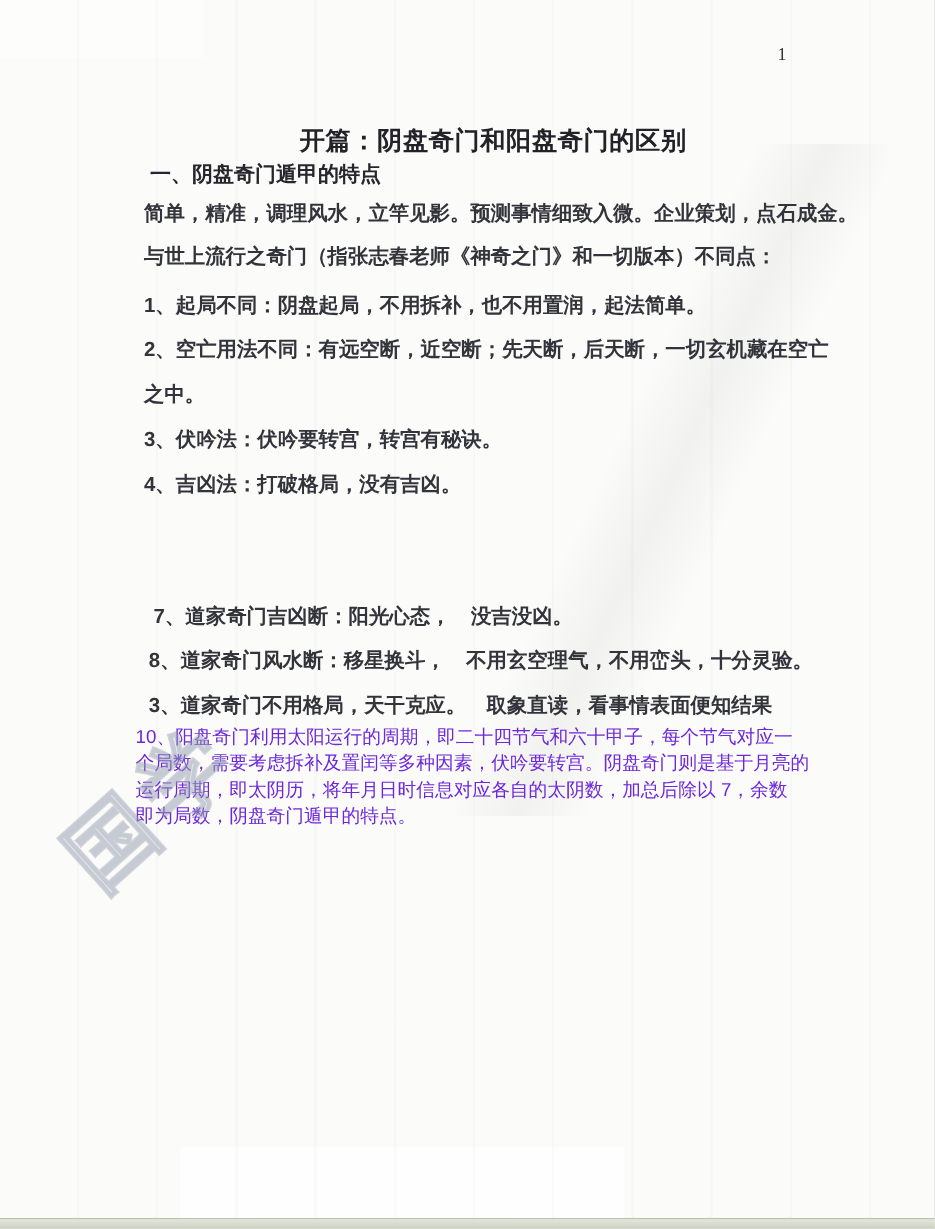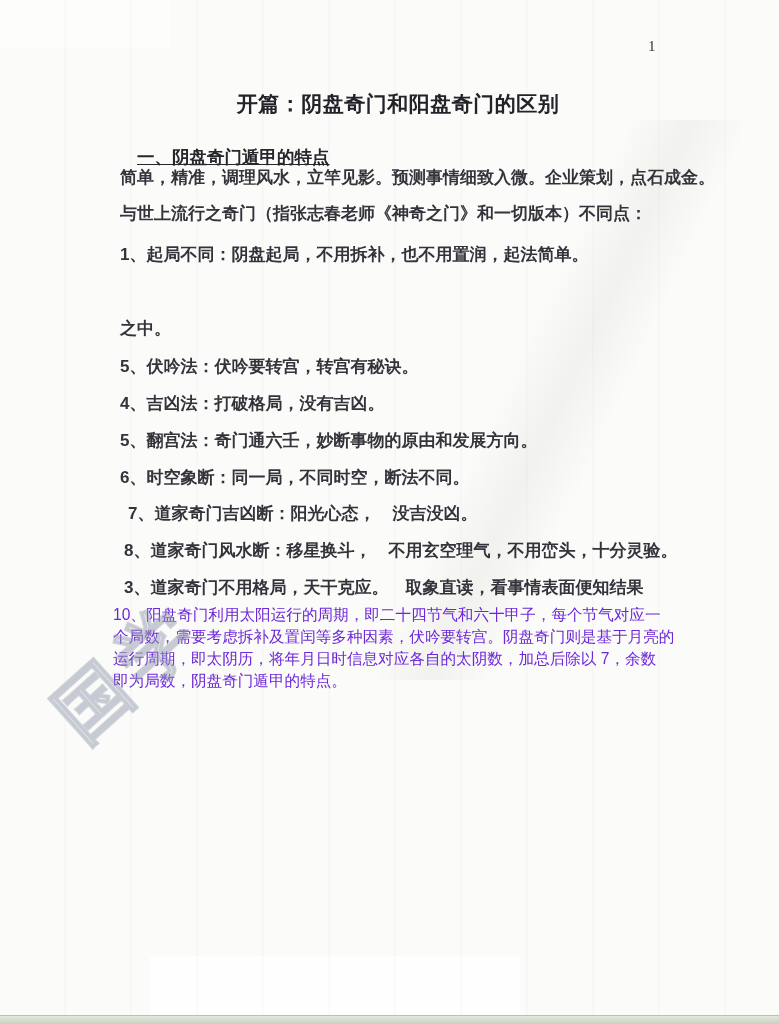--- a/index.html
+++ b/index.html
@@ -84,32 +84,31 @@
 
 <div class="scan">
 
   <div class="patch patch-topleft"></div>
   <div class="patch patch-bottomleft"></div>
   <div class="streak"></div>
   <div class="bands"></div>
 
   <div class="page-number">1</div>
 
-  <h1 class="doc-title" style="margin:4px;">开篇：阴盘奇门和阳盘奇门的区别</h1>
+  <h1 class="doc-title" style="margin:17px;">开篇：阴盘奇门和阳盘奇门的区别</h1>
 
-  <h2 class="section-heading" style="margin:16px;text-decoration:underline;">一、阴盘奇门遁甲的特点</h2>
+  <h2 class="section-heading" style="margin:4px;">一、阴盘奇门遁甲的特点</h2>
 
   <p class="line" style="top:167px">简单，精准，调理风水，立竿见影。预测事情细致入微。企业策划，点石成金。</p>
   <p class="line" style="top:203px">与世上流行之奇门（指张志春老师《神奇之门》和一切版本）不同点：</p>
   <p class="line" style="top:244px">1、起局不同：阴盘起局，不用拆补，也不用置润，起法简单。</p>
+  <p class="line" style="top:281px">2、空亡用法不同：有远空断，近空断；先天断，后天断，一切玄机藏在空亡</p>
   <p class="line" style="top:318px">之中。</p>
-  <p class="line" style="top:356px">5、伏吟法：伏吟要转宫，转宫有秘诀。</p>
+  <p class="line" style="top:356px">3、伏吟法：伏吟要转宫，转宫有秘诀。</p>
   <p class="line" style="top:393px">4、吉凶法：打破格局，没有吉凶。</p>
-  <p class="line" style="top:430px">5、翻宫法：奇门通六壬，妙断事物的原由和发展方向。</p>
-  <p class="line" style="top:467px">6、时空象断：同一局，不同时空，断法不同。</p>
   <p class="line ind1" style="top:503px">7、道家奇门吉凶断：阳光心态，　没吉没凶。</p>
   <p class="line ind2" style="top:540px">8、道家奇门风水断：移星换斗，　不用玄空理气，不用峦头，十分灵验。</p>
   <p class="line ind2" style="top:577px">3、道家奇门不用格局，天干克应。　取象直读，看事情表面便知结果</p>
   <p class="line small" style="top:605px">10、阳盘奇门利用太阳运行的周期，即二十四节气和六十甲子，每个节气对应一</p>
   <p class="line small" style="top:627px">个局数，需要考虑拆补及置闰等多种因素，伏吟要转宫。阴盘奇门则是基于月亮的</p>
   <p class="line small" style="top:649px">运行周期，即太阴历，将年月日时信息对应各自的太阴数，加总后除以 7，余数</p>
   <p class="line small" style="top:671px">即为局数，阴盘奇门遁甲的特点。</p>
 
   <div class="watermark">国学</div>
 

